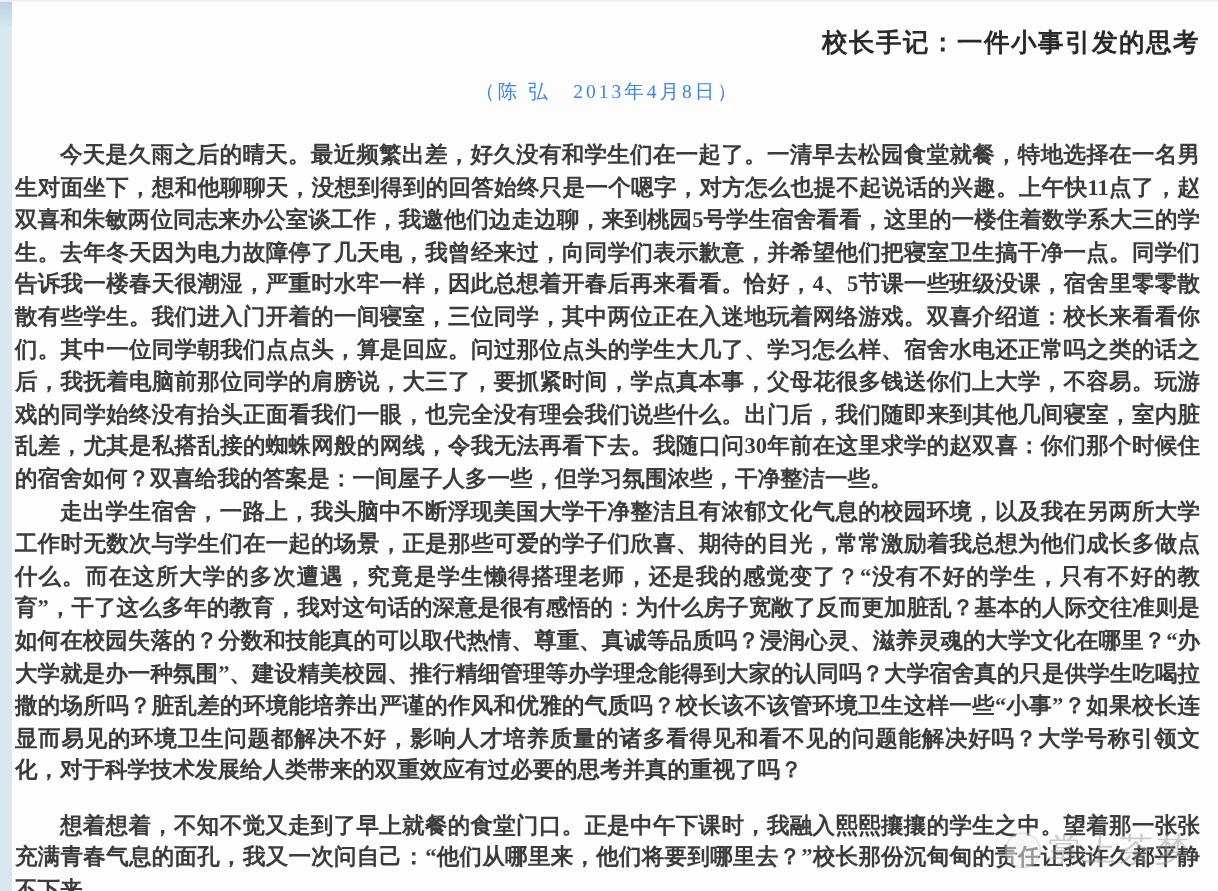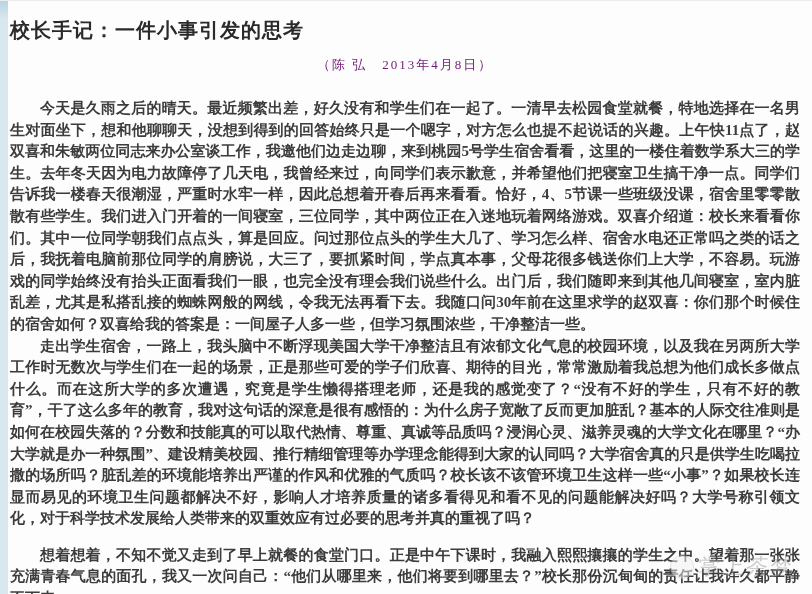--- a/index.html
+++ b/index.html
@@ -28,32 +28,32 @@
   .content {
     position: absolute;
     left: 10px;
     top: 0;
     width: 790px;
     height: 594px;
   }
   .title {
     margin: 0;
     padding-top: 16px;
-    text-align: left;
+    text-align: right;
     font-family: Liberation Serif, serif;
-    font-size: 20px;
+    font-size: 17px;
     font-weight: bold;
     color: #2a2a2a;
     letter-spacing: 1px;
   }
   .byline {
     margin-top: 12px;
     text-align: center;
     font-size: 13px;
-    color: #701a75;
+    color: #3b82f6;
     letter-spacing: 2px;
   }
   .body-text {
     margin-top: 24px;
     font-size: 15px;
     line-height: 21.6px;
     color: #3c3c3c;
     text-align: justify;
   }
   .body-text p {

